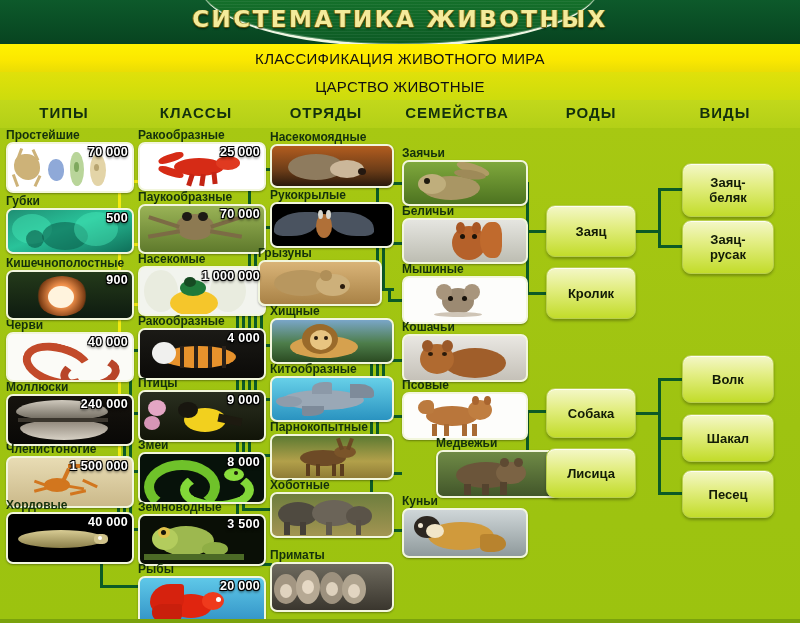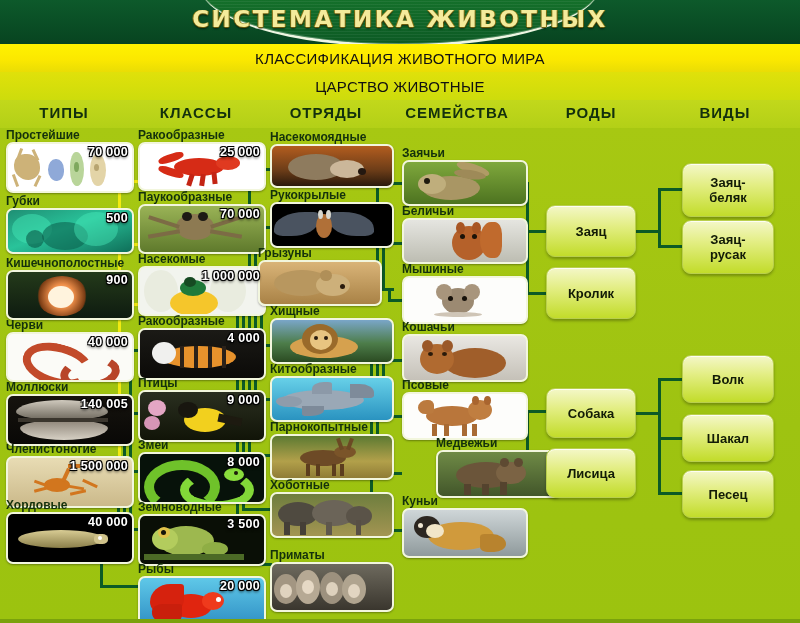--- a/index.html
+++ b/index.html
@@ -267,21 +267,21 @@
   </div>
 
   <div class="card" style="left:6px;top:382px;">
     <div class="lbl">Моллюски</div>
     <div class="pic" style="width:108px;height:48px;background:linear-gradient(180deg,#16130e 0%,#090806 100%);">
       <div class="sc">
         <div class="blob" style="left:8px;top:4px;width:92px;height:20px;background:linear-gradient(180deg,#cfc9bd,#6d675c);border-radius:50%/60% 60% 40% 40%;"></div>
         <div class="blob" style="left:12px;top:24px;width:88px;height:20px;background:linear-gradient(180deg,#8d8478,#d6d0c4);border-radius:50%/40% 40% 60% 60%;"></div>
         <div style="position:absolute;left:10px;top:22px;width:90px;height:4px;background:#3a352d;"></div>
       </div>
-      <div class="num">140 005</div>
+      <div class="num">240 000</div>
     </div>
   </div>
 
   <div class="card" style="left:6px;top:444px;">
     <div class="lbl">Членистоногие</div>
     <div class="pic" style="width:108px;height:48px;background:linear-gradient(180deg,#e8dcb4 0%,#cbb98a 100%);">
       <div class="sc">
         <div class="blob" style="left:36px;top:20px;width:26px;height:14px;background:#d2761e;"></div>
         <div style="position:absolute;left:56px;top:10px;width:4px;height:14px;background:#d2761e;transform:rotate(25deg);"></div>
         <div style="position:absolute;left:60px;top:6px;width:12px;height:4px;background:#d2761e;"></div>

